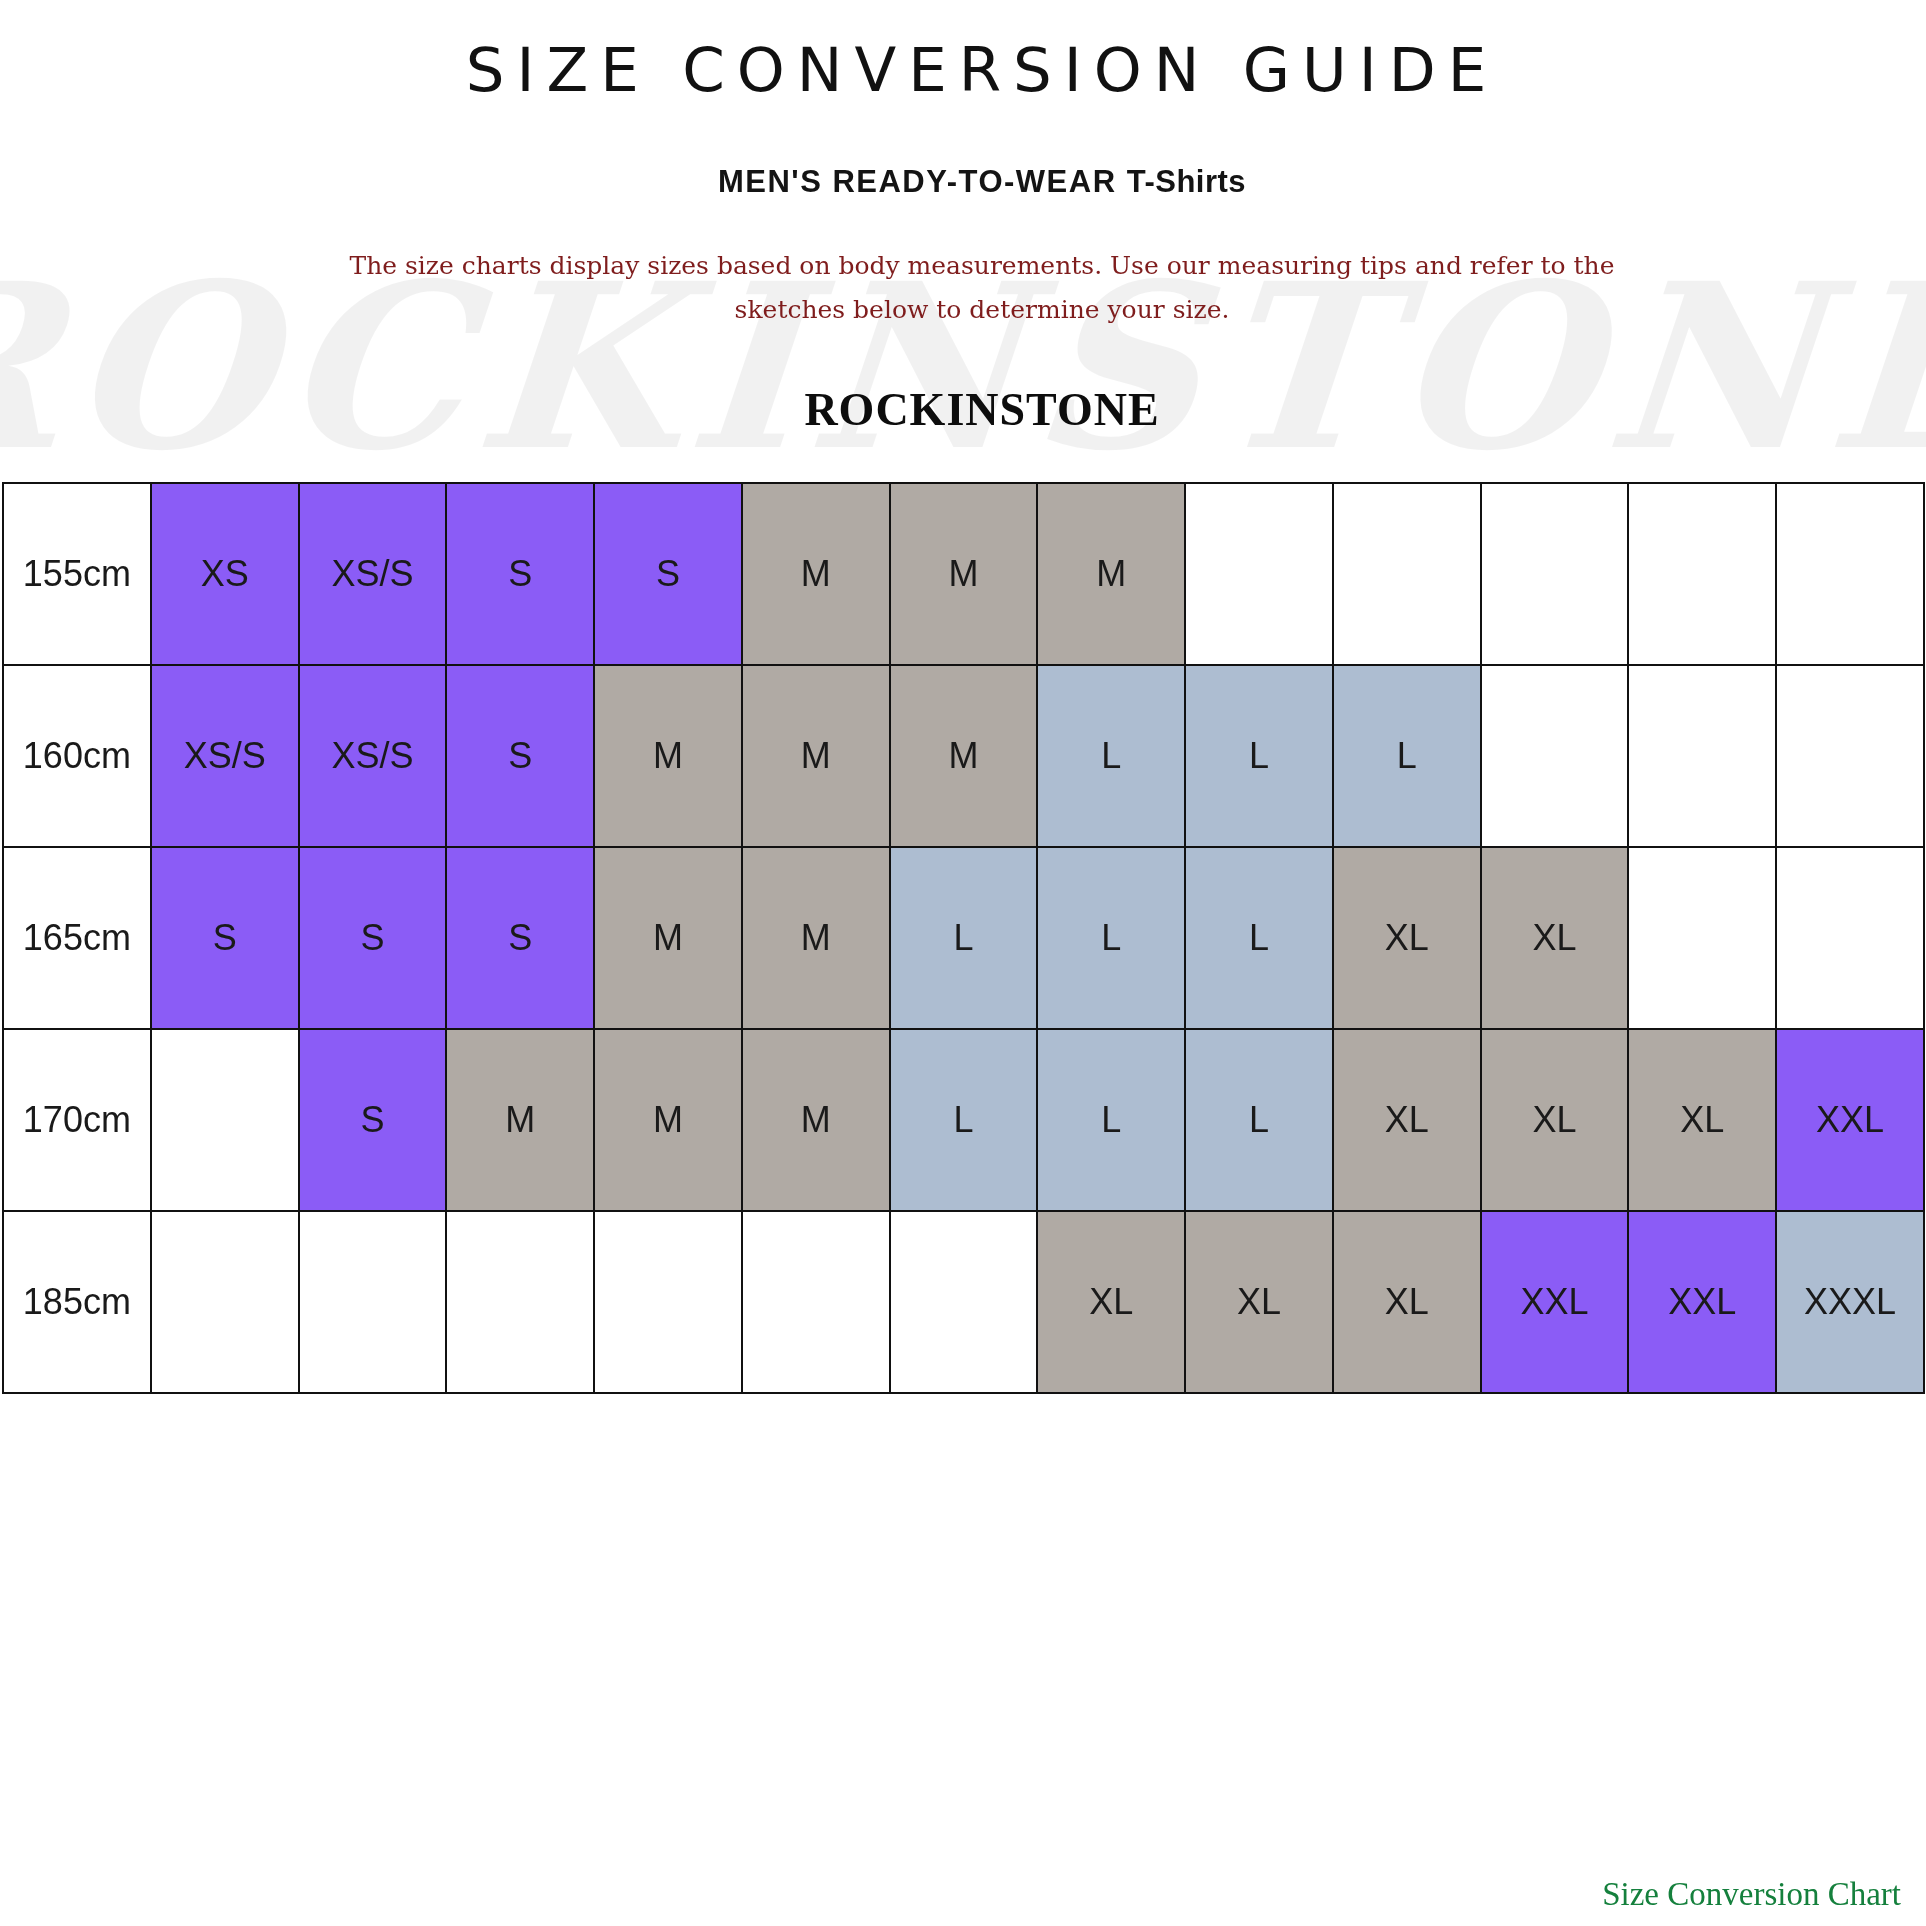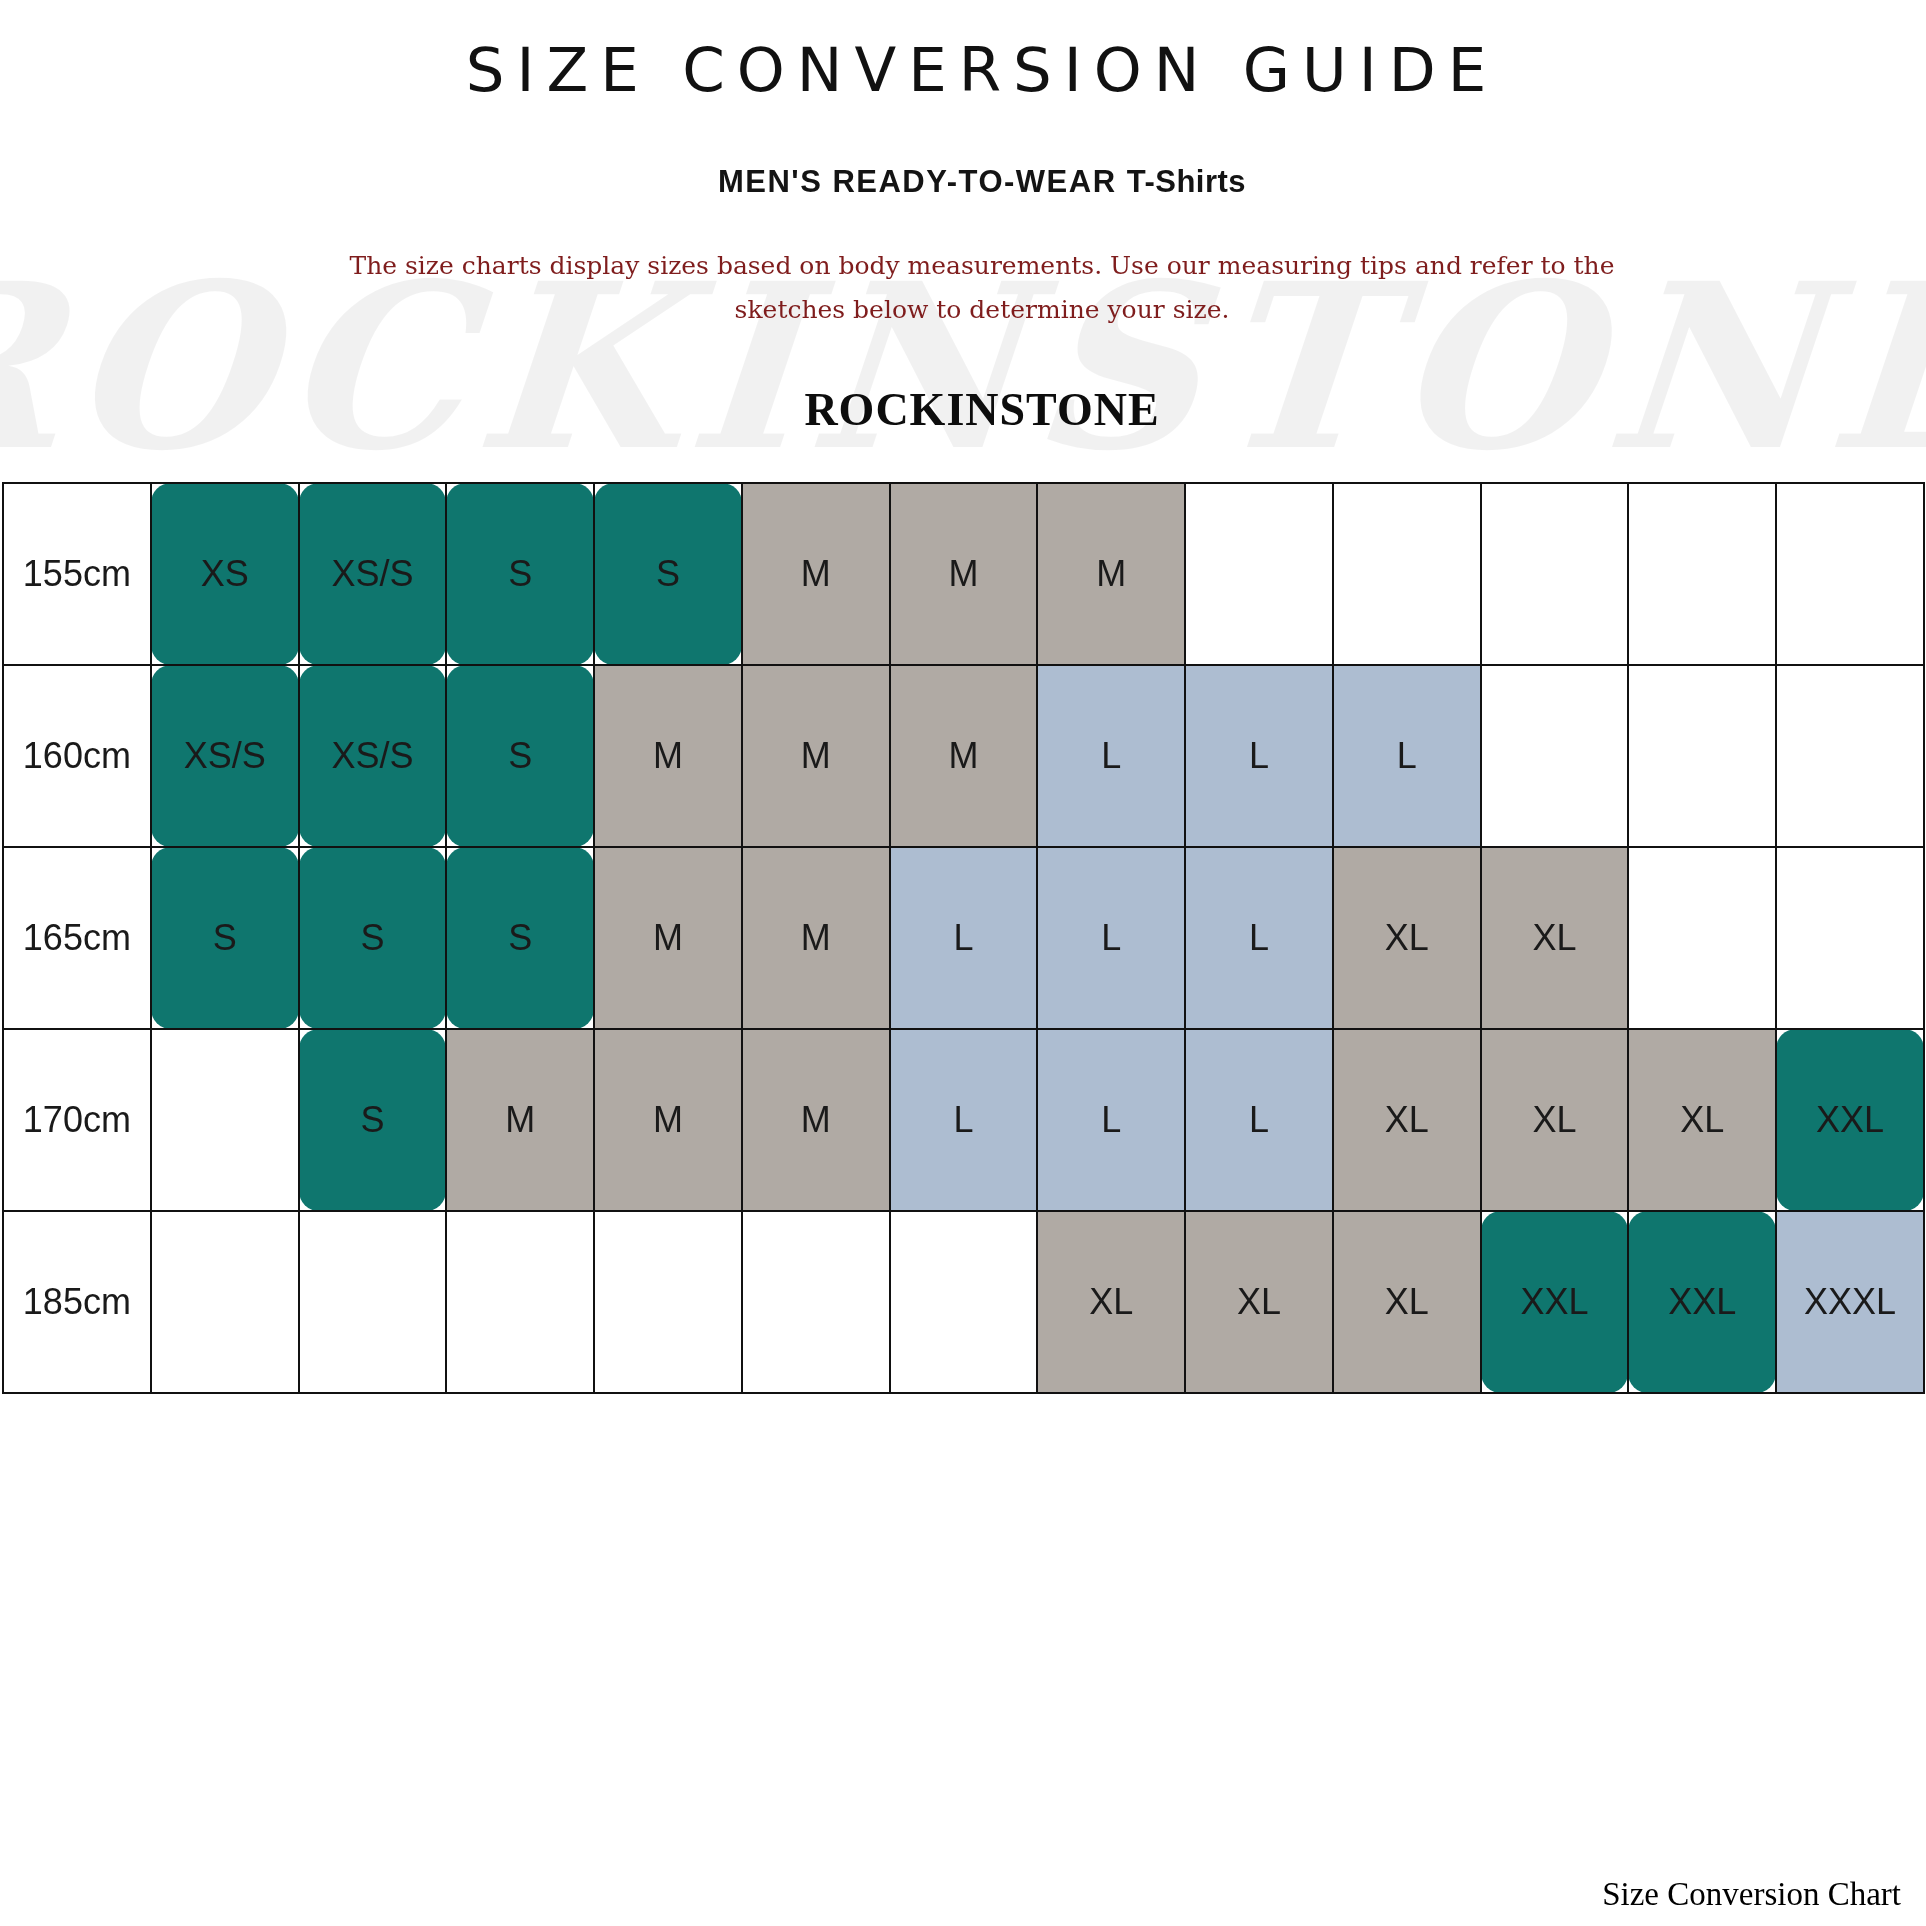--- a/index.html
+++ b/index.html
@@ -115,31 +115,31 @@
     position: absolute;
     top: 0; left: 0; right: 0; bottom: 0;
   }
   td.colhead, td.rowhead {
     font-size: 38px;
     background: #fff;
     font-weight: 400;
   }
   td.colhead { height: 158px; }
   td.empty { background: #ffffff; }
-  td.lvl1 { background: #0f766e; border-radius: 20px; }   
+  td.lvl1 { background: #8b5cf6; }   
   td.lvl2 { background: #b0aaa4; }   
   td.lvl3 { background: #adbdd1; }   
 
   #footer-note {
     position: absolute;
     right: 26px;
     bottom: 14px;
     font-family: "Liberation Serif", serif;
     font-size: 33px;
-    color: #000000;
+    color: #15803d;
     z-index: 3;
   }
 </style>
 </head>
 <body>
 
 <div id="watermark">ROCKINSTONE</div>
 
 <div id="header">
   <div id="main-title">SIZE CONVERSION GUIDE</div>

